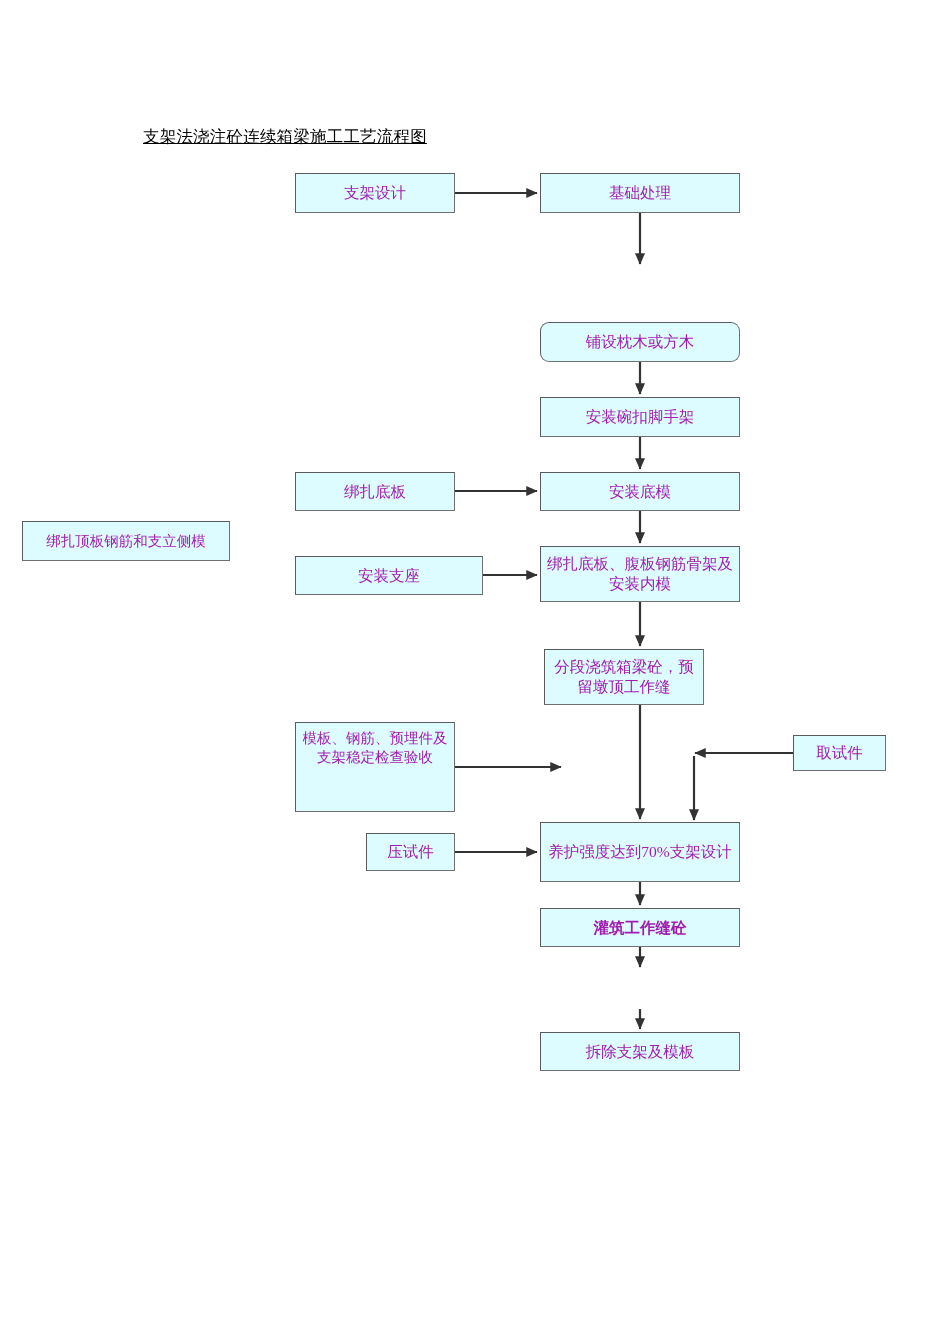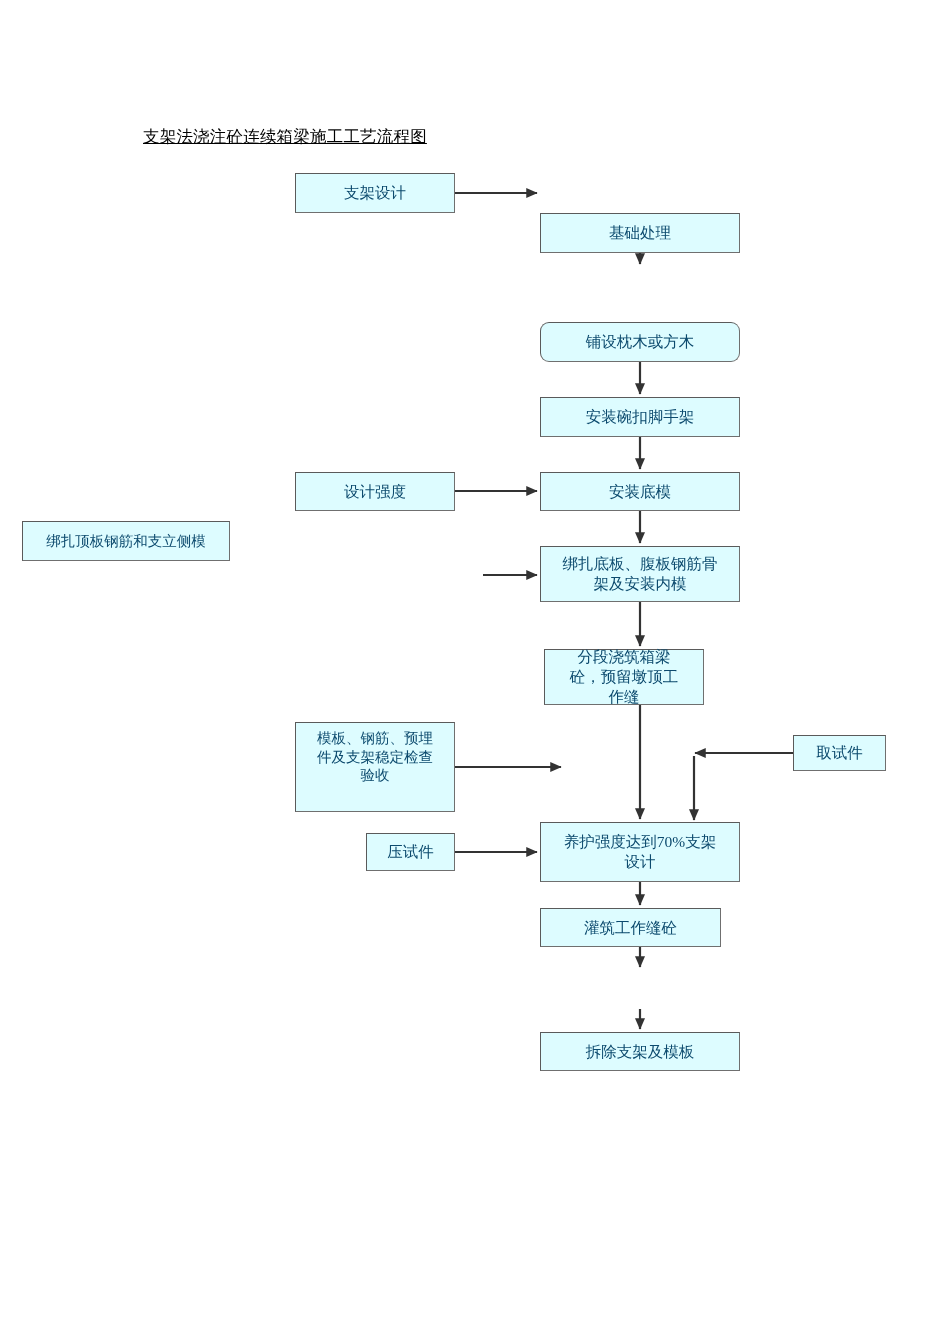--- a/index.html
+++ b/index.html
@@ -31,24 +31,24 @@
     position: absolute;
     box-sizing: border-box;
     background: #ddfcff;
     border: 1.4px solid #5a5a5a;
     border-right-color: #6f6f6f;
     border-bottom-color: #6f6f6f;
     display: flex;
     align-items: center;
     justify-content: flex-end;
     text-align: center;
-    color: #0c4a6e;
+    color: #a21caf;
     font-size: 15.5px;
     line-height: 1.28;
-    padding: 2px 20px;
+    padding: 2px 4px;
   }
   .node.topalign {
     align-items: flex-start;
     padding-top: 6px;
   }
   .node-label {
     display: block;
     width: 100%;
   }
   svg#edges {
@@ -105,44 +105,47 @@
       <path d="M 640 947 L 640 967"></path>
 
       <path d="M 640 1009 L 640 1029"></path>
     </g>
   </svg>
 
   <div class="node" style="left:295px; top:173px; width:160px; height:40px;">
     <span class="node-label">支架设计</span>
   </div>
 
-  <div class="node" style="left:540px; top:173px; width:200px; height:40px;margin-top:40px;">
+  <div class="node" style="left:540px; top:173px; width:200px; height:40px;">
     <span class="node-label">基础处理</span>
   </div>
 
   <div class="node" style="left:540px; top:322px; width:200px; height:40px;border-radius:9px;">
     <span class="node-label">铺设枕木或方木</span>
   </div>
 
   <div class="node" style="left:540px; top:397px; width:200px; height:40px;">
     <span class="node-label">安装碗扣脚手架</span>
   </div>
 
   <div class="node" style="left:295px; top:472px; width:160px; height:39px;">
-    <span class="node-label">设计强度</span>
+    <span class="node-label">绑扎底板</span>
   </div>
 
   <div class="node" style="left:540px; top:472px; width:200px; height:39px;">
     <span class="node-label">安装底模</span>
   </div>
 
   <div class="node" style="left:22px; top:521px; width:208px; height:40px; font-size:14.5px;">
     <span class="node-label">绑扎顶板钢筋和支立侧模</span>
   </div>
 
+  <div class="node" style="left:295px; top:556px; width:188px; height:39px;">
+    <span class="node-label">安装支座</span>
+  </div>
 
   <div class="node" style="left:540px; top:546px; width:200px; height:56px;">
     <span class="node-label">绑扎底板、腹板钢筋骨架及安装内模</span>
   </div>
 
   <div class="node" style="left:544px; top:649px; width:160px; height:56px;">
     <span class="node-label">分段浇筑箱梁砼，预留墩顶工作缝</span>
   </div>
 
   <div class="node topalign" style="left:295px; top:722px; width:160px; height:90px; font-size:14.5px;">
@@ -154,21 +157,21 @@
   </div>
 
   <div class="node" style="left:366px; top:833px; width:89px; height:38px;">
     <span class="node-label">压试件</span>
   </div>
 
   <div class="node" style="left:540px; top:822px; width:200px; height:60px;">
     <span class="node-label">养护强度达到70%支架设计</span>
   </div>
 
-  <div class="node" style="left:540px; top:908px; width:181px; height:39px;">
+  <div class="node" style="left:540px; top:908px; width:200px; height:39px;font-weight:bold;">
     <span class="node-label">灌筑工作缝砼</span>
   </div>
 
 
   <div class="node" style="left:540px; top:1032px; width:200px; height:39px;">
     <span class="node-label">拆除支架及模板</span>
   </div>
 
 </div>
 

